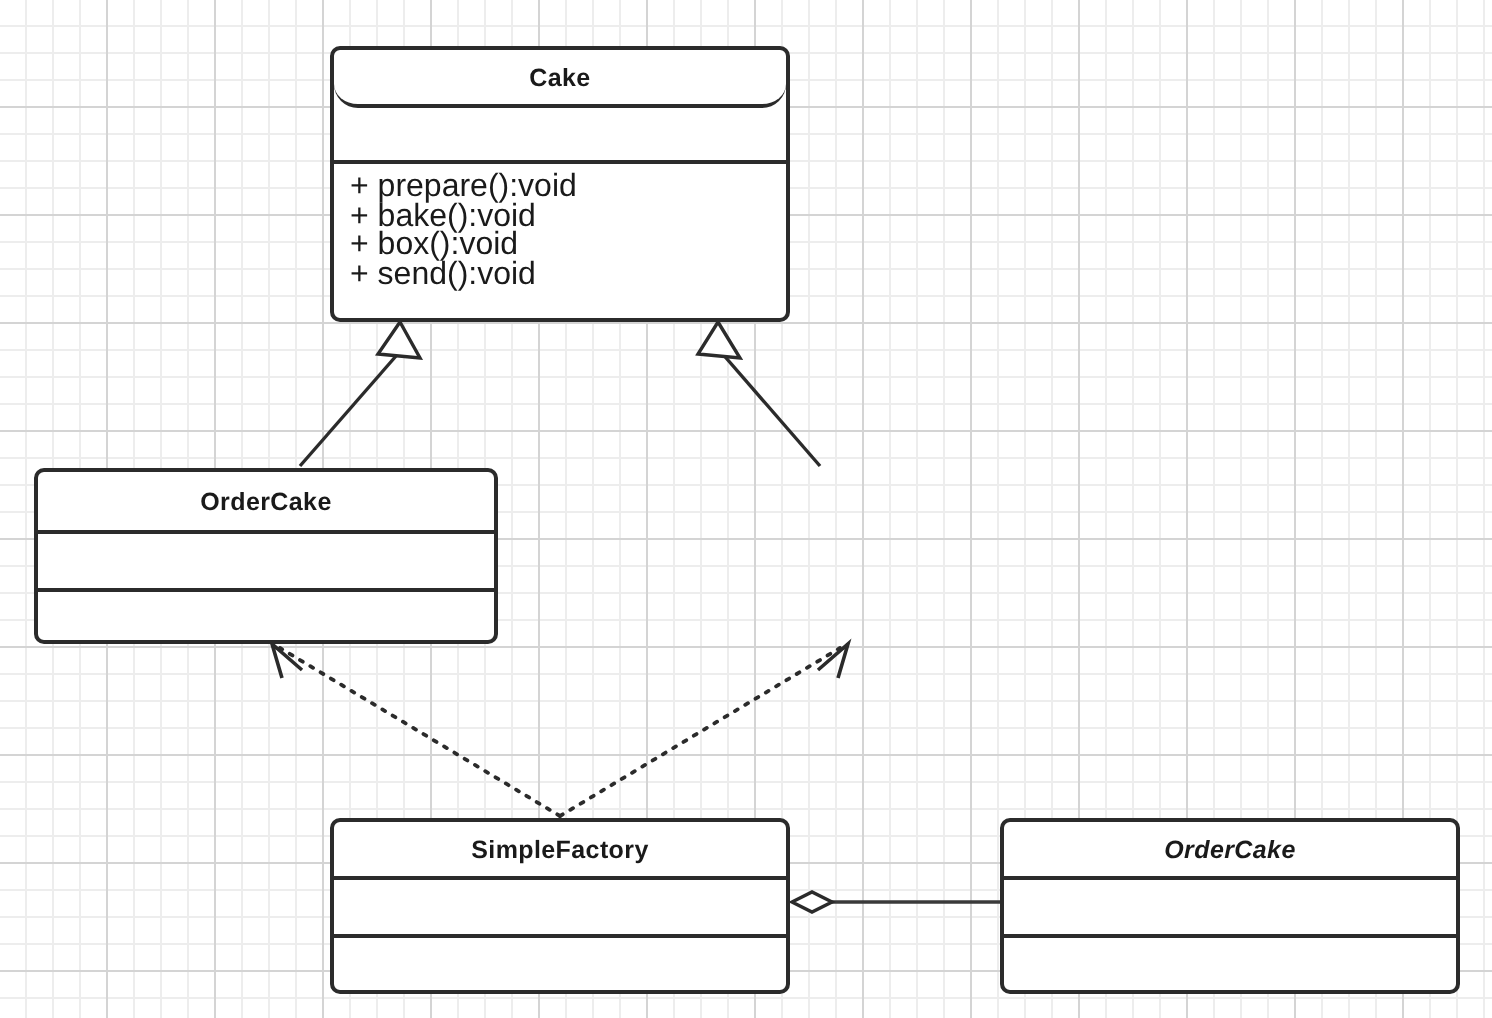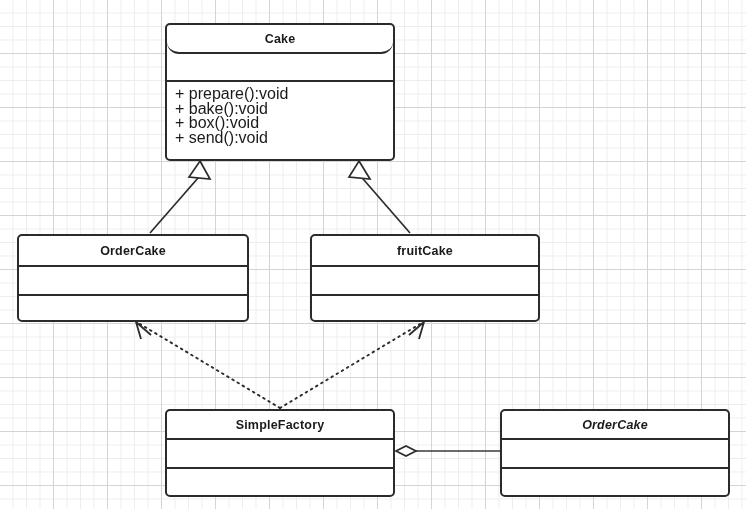--- a/index.html
+++ b/index.html
@@ -111,25 +111,20 @@
 + box():void
 + send():void</div>
   </div>
 
   <div class="uml-class" style="left:17px; top:234px; width:232px; height:88px;">
     <div class="uml-name" style="height:31px;">OrderCake</div>
     <div class="uml-compartment divider empty" style="height:29px;"></div>
     <div class="uml-compartment empty" style="flex:1;"></div>
   </div>
 
-  <div class="uml-class" style="left:310px; top:234px; width:230px; height:88px;">
-    <div class="uml-name" style="height:31px;">fruitCake</div>
-    <div class="uml-compartment divider empty" style="height:29px;"></div>
-    <div class="uml-compartment empty" style="flex:1;"></div>
-  </div>
 
   <div class="uml-class" style="left:165px; top:409px; width:230px; height:88px;">
     <div class="uml-name" style="height:29px;">SimpleFactory</div>
     <div class="uml-compartment divider empty" style="height:29px;"></div>
     <div class="uml-compartment empty" style="flex:1;"></div>
   </div>
 
   <div class="uml-class" style="left:500px; top:409px; width:230px; height:88px;">
     <div class="uml-name" style="height:29px;font-style:italic;">OrderCake</div>
     <div class="uml-compartment divider empty" style="height:29px;"></div>

